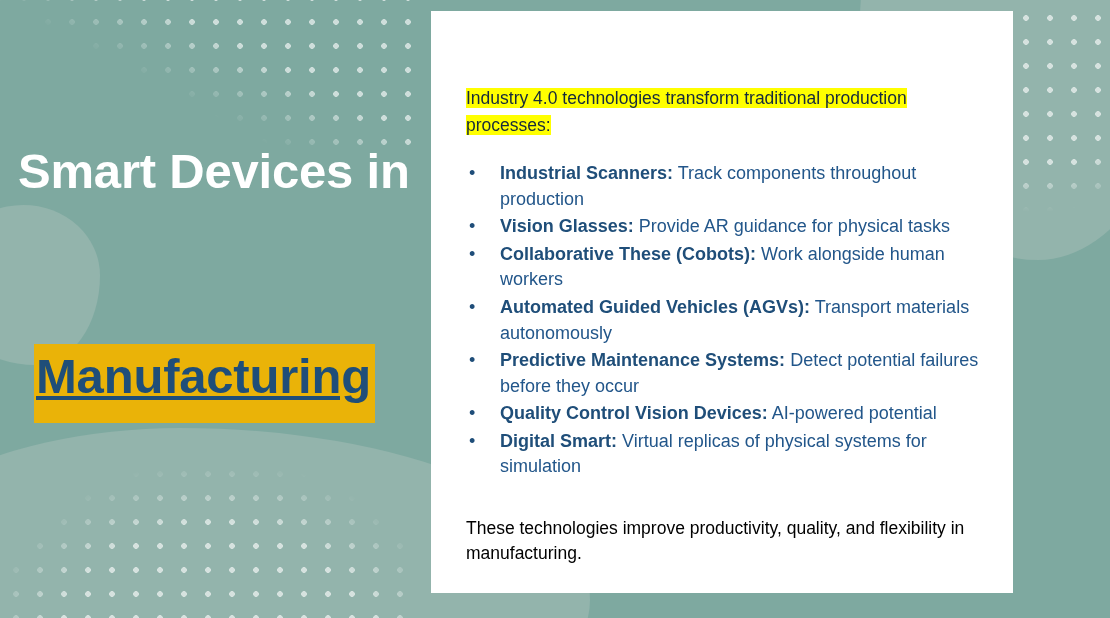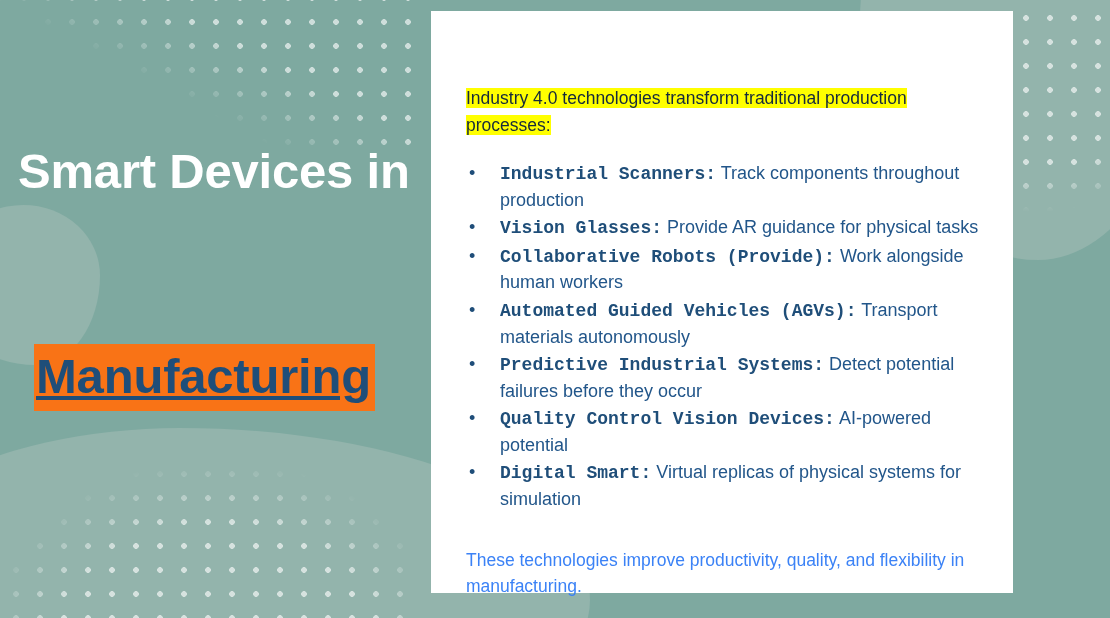--- a/index.html
+++ b/index.html
@@ -116,27 +116,27 @@
   }
 
   .title-line-2-wrap {
     position: absolute;
     left: 34px;
     top: 344px;
   }
 
   .title-line-2 {
     display: inline-block;
-    background: #f97316;
+    background: #eab308;
     color: #1f4e79;
     font-size: 49px;
     font-weight: bold;
     line-height: 1.24;
     letter-spacing: -0.2px;
-    padding: 2px 4px 4px 2px;
+    padding: 2px 4px 16px 2px;
     text-decoration: underline;
     text-decoration-thickness: 4px;
     text-underline-offset: 3px;
     white-space: nowrap;
   }
 
   
   .content-card {
     position: absolute;
     left: 431px;
@@ -181,30 +181,29 @@
     left: 3px;
     top: 0;
     color: #1f4e79;
     font-size: 18px;
     line-height: 1.42;
   }
 
   .bullet-term {
     font-weight: bold;
     color: #1f4e79;
-    font-family: Liberation Mono, monospace;
   }
   .bullet-desc {
     font-weight: normal;
     color: #22568a;
   }
 
   .closing-note {
     margin: 36px 0 0 0;
-    color: #3b82f6;
+    color: #000000;
     font-size: 17.5px;
     line-height: 1.45;
     max-width: 500px;
   }
 </style>
 </head>
 <body>
 
 <div class="slide">
 
@@ -239,33 +238,33 @@
       </li>
 
       <li class="bullet-item">
         <span class="bullet-dot">•</span>
         <span class="bullet-term">Vision Glasses:</span>
         <span class="bullet-desc">Provide AR guidance for physical tasks</span>
       </li>
 
       <li class="bullet-item">
         <span class="bullet-dot">•</span>
-        <span class="bullet-term">Collaborative Robots (Provide):</span>
+        <span class="bullet-term">Collaborative These (Cobots):</span>
         <span class="bullet-desc">Work alongside human workers</span>
       </li>
 
       <li class="bullet-item">
         <span class="bullet-dot">•</span>
         <span class="bullet-term">Automated Guided Vehicles (AGVs):</span>
         <span class="bullet-desc">Transport materials autonomously</span>
       </li>
 
       <li class="bullet-item">
         <span class="bullet-dot">•</span>
-        <span class="bullet-term">Predictive Industrial Systems:</span>
+        <span class="bullet-term">Predictive Maintenance Systems:</span>
         <span class="bullet-desc">Detect potential failures before they occur</span>
       </li>
 
       <li class="bullet-item">
         <span class="bullet-dot">•</span>
         <span class="bullet-term">Quality Control Vision Devices:</span>
         <span class="bullet-desc">AI-powered potential</span>
       </li>
 
       <li class="bullet-item">

